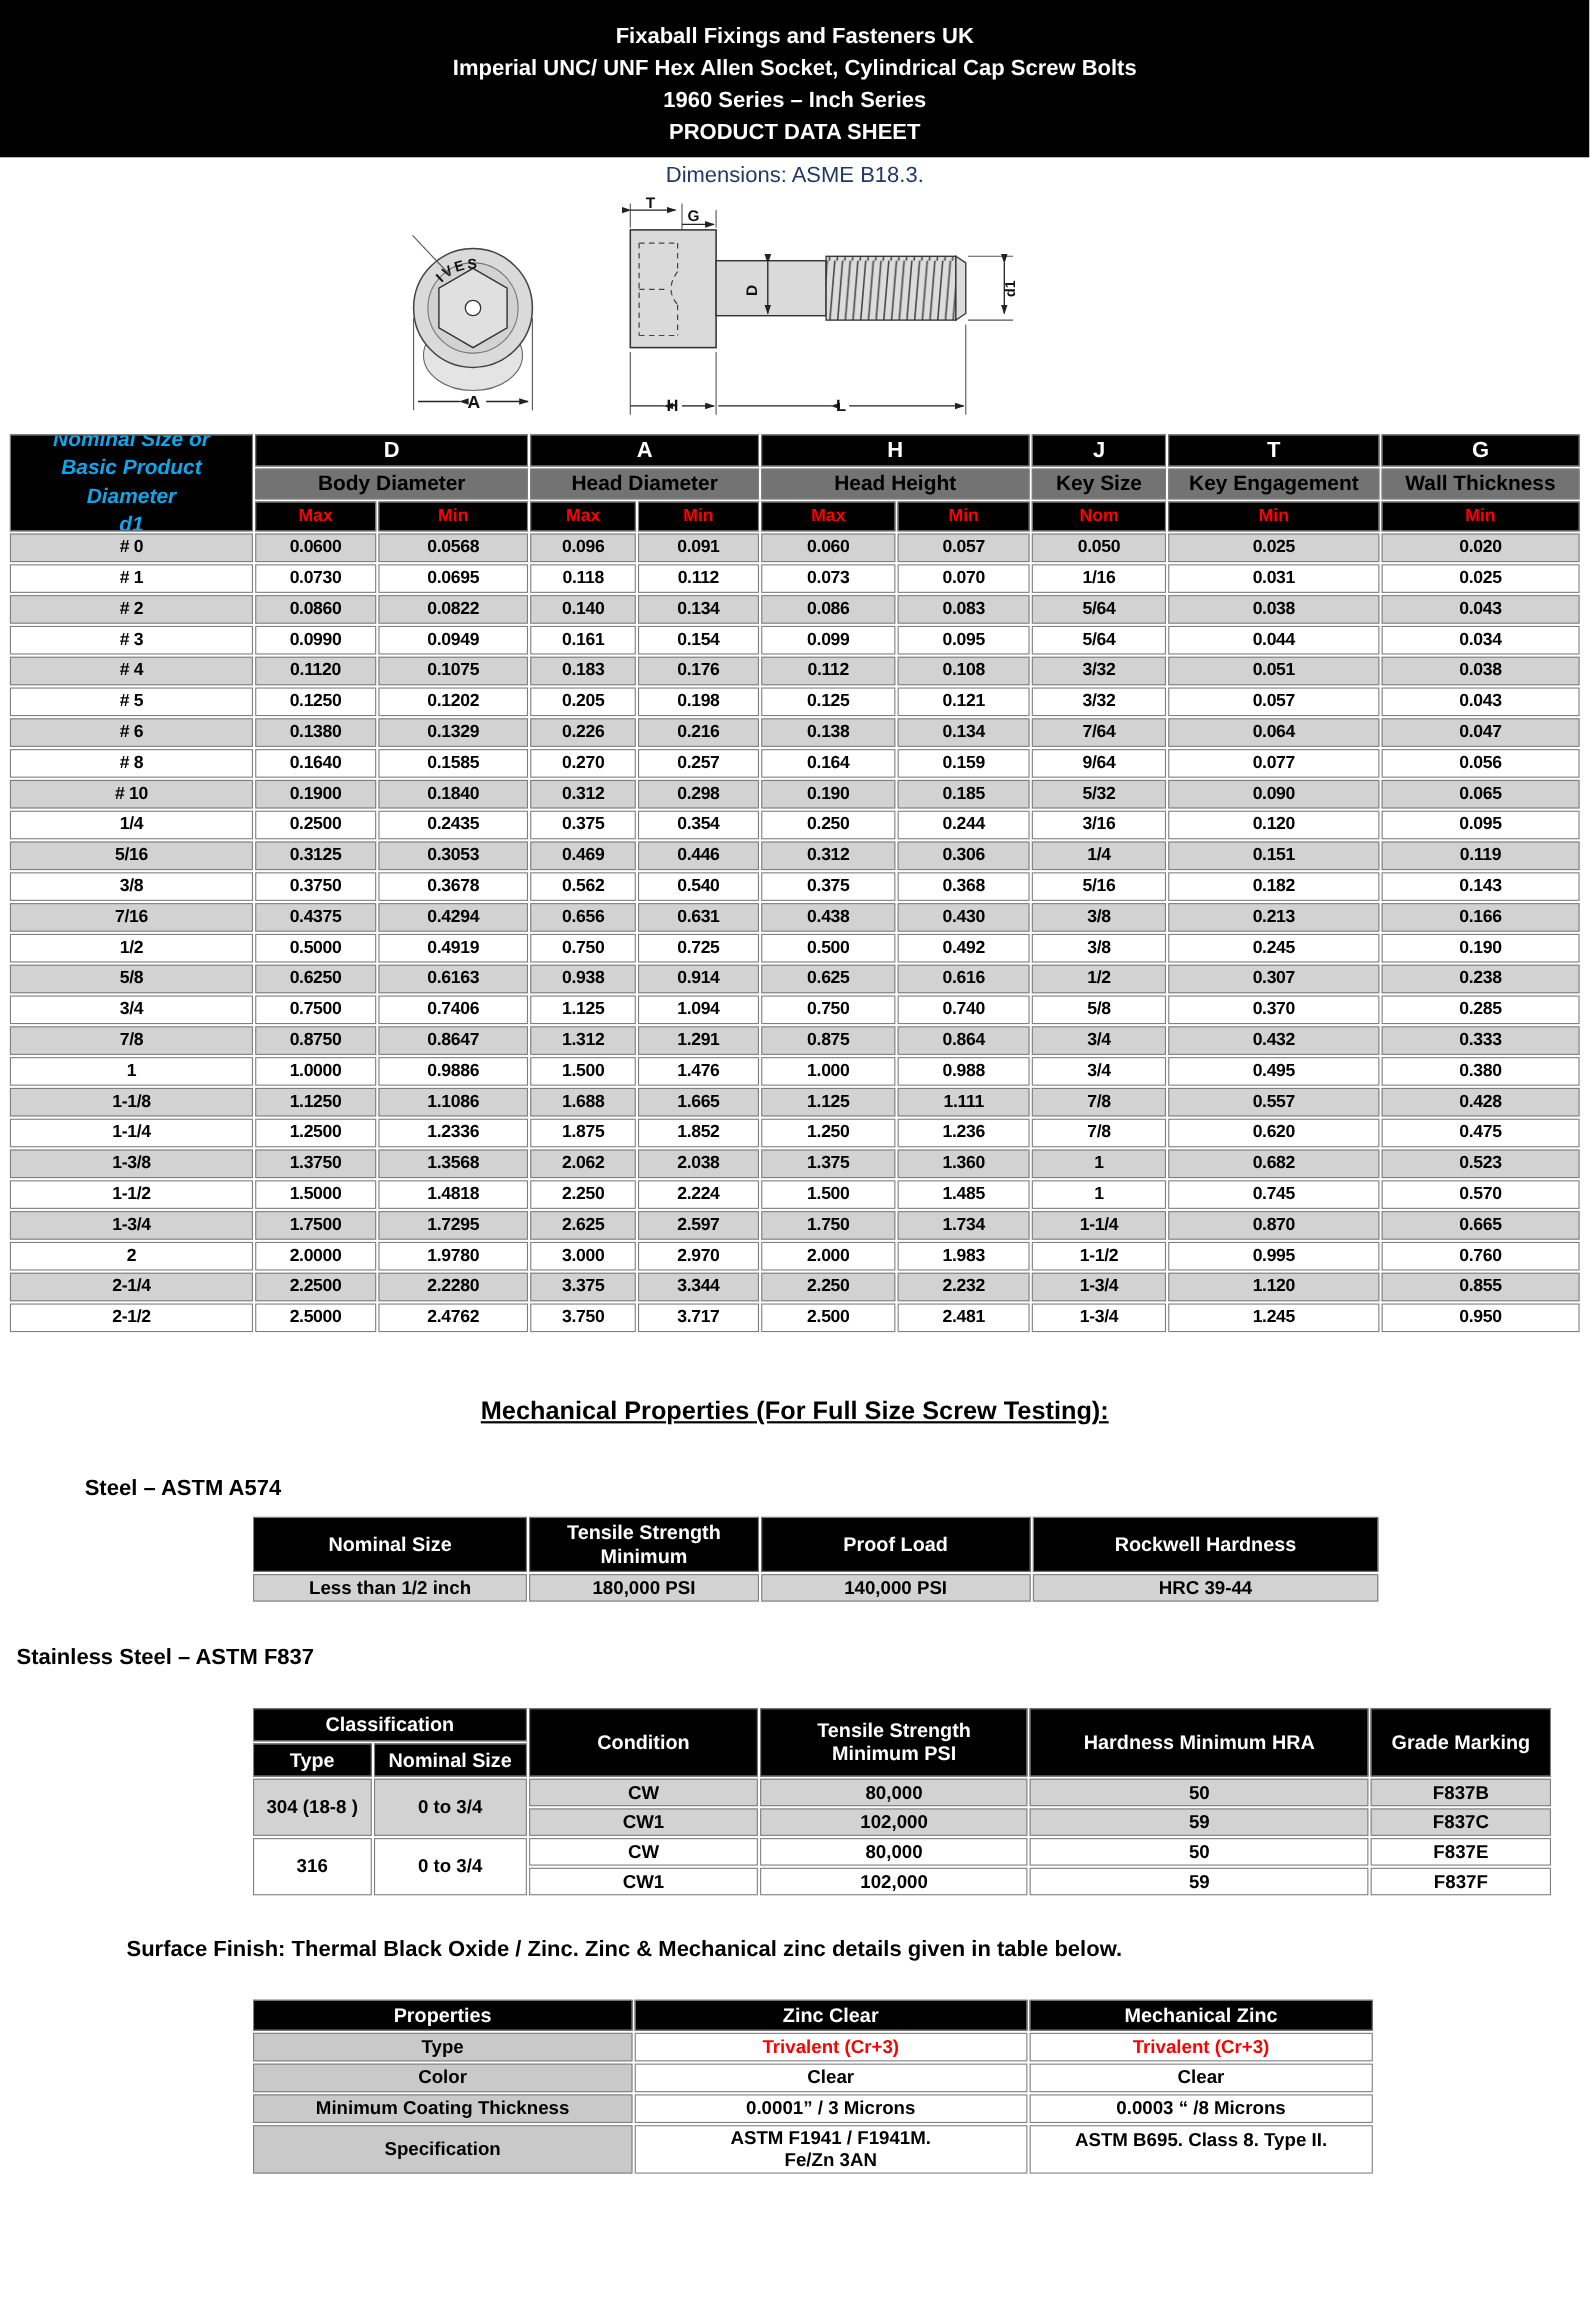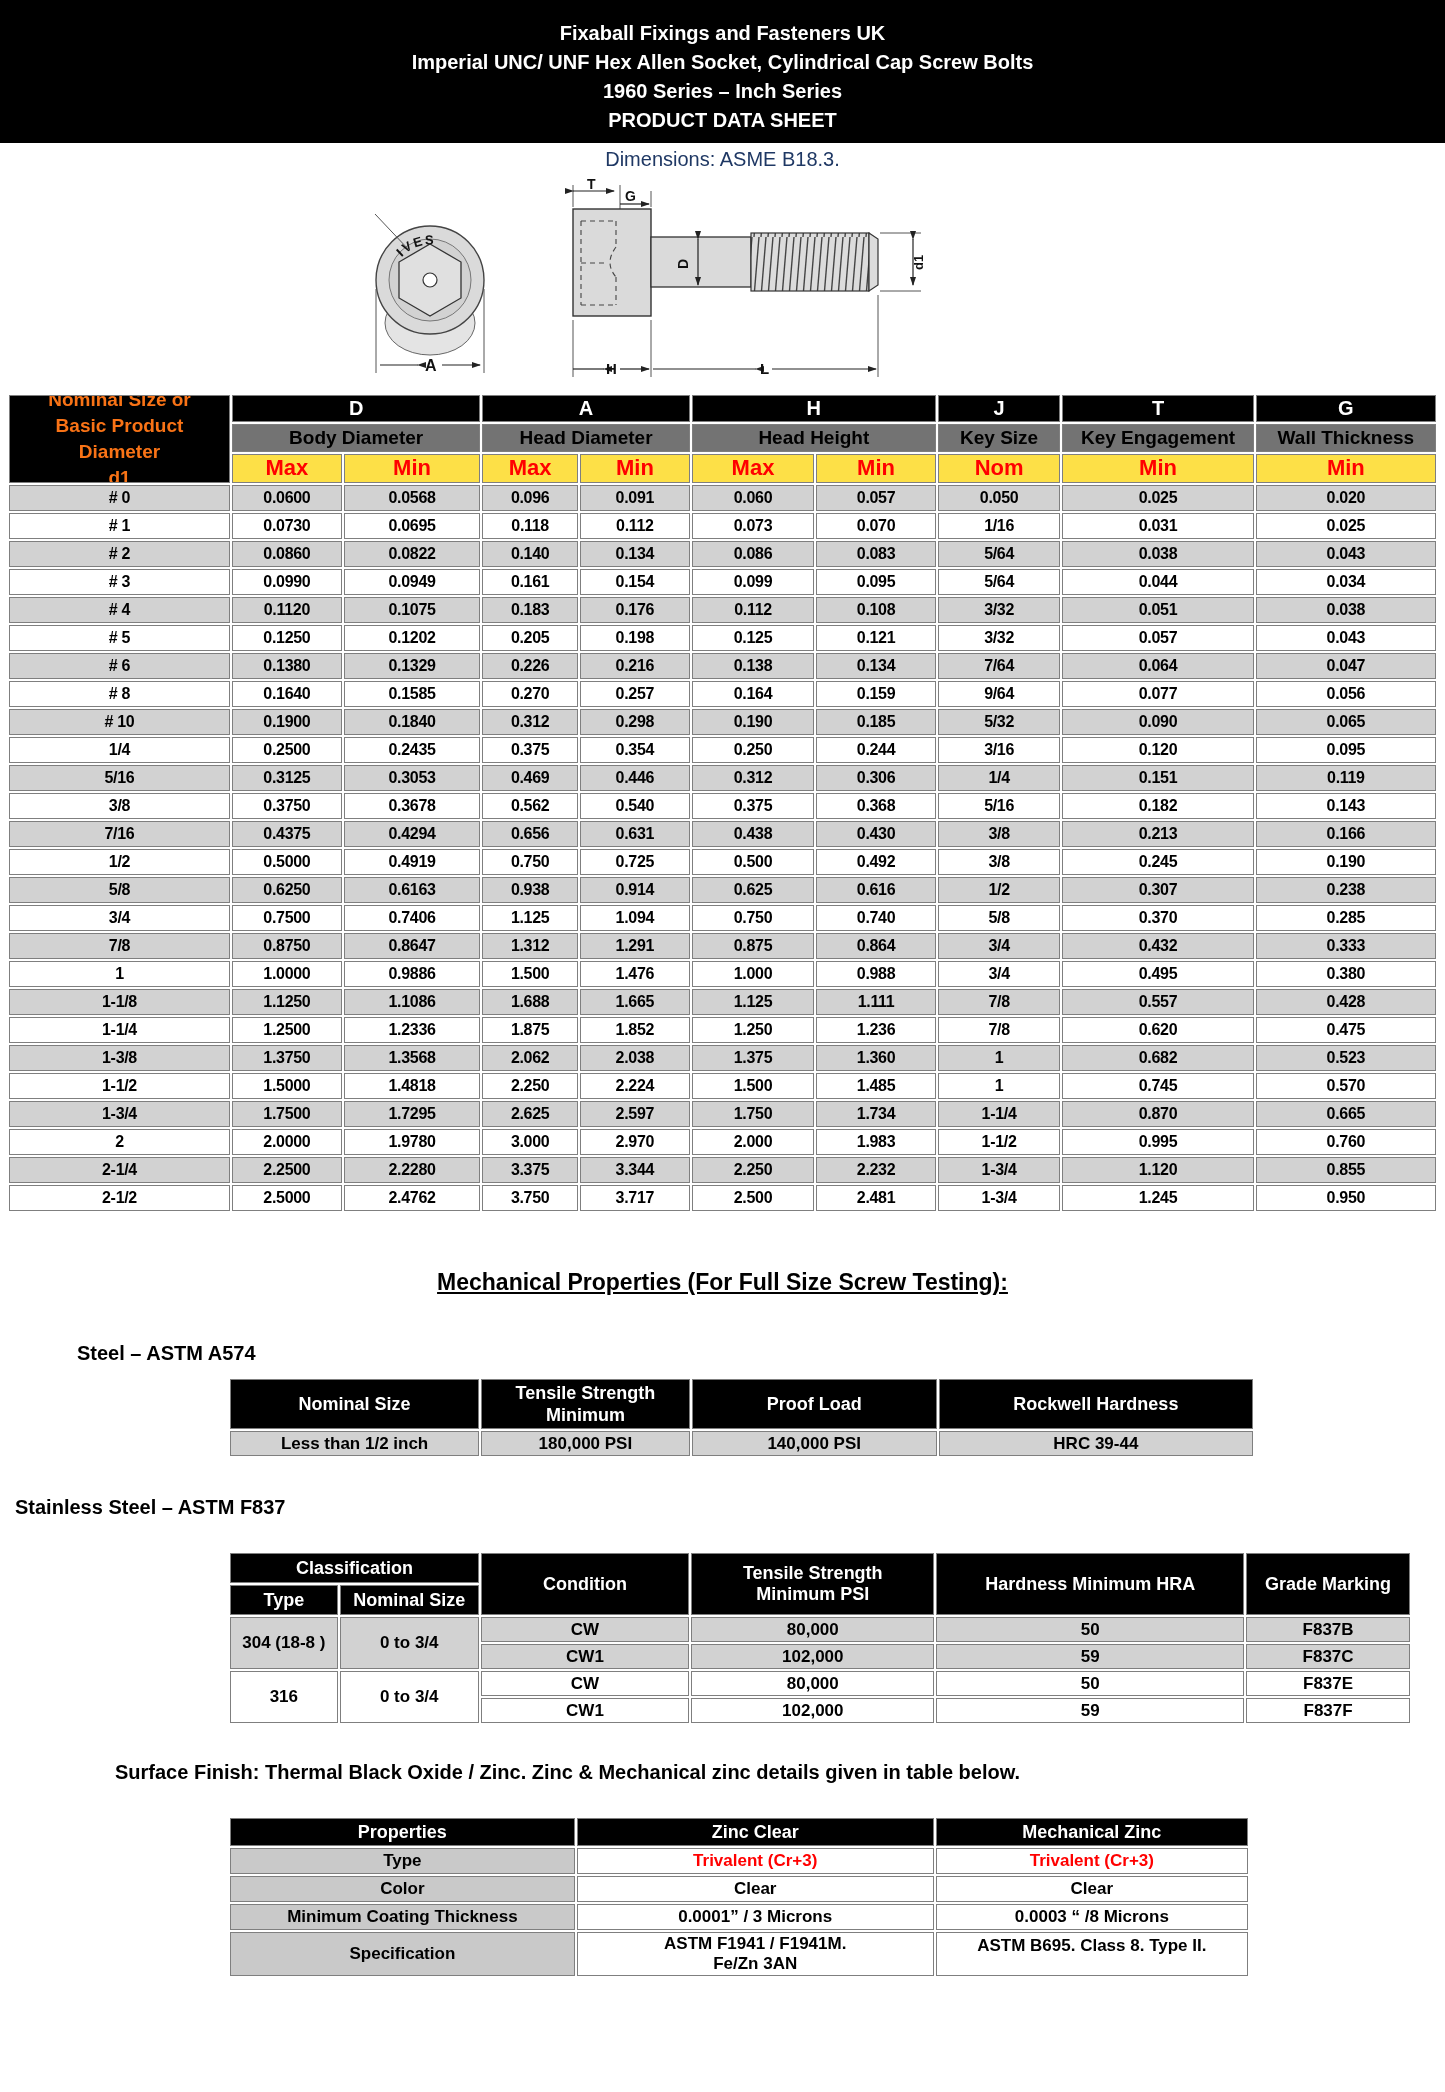--- a/index.html
+++ b/index.html
@@ -26,24 +26,24 @@
   th.blk { background:#000; color:#fff; }
   .grayhead { background:#737373; color:#000; }
   tr.gray td { background:#d2d2d2; }
   tr.white td { background:#ffffff; }
   .red { color:#ff0000; }
   .preline { white-space:pre-line; }
   
   .main-table { width:1431px; margin:4px auto 0 auto; table-layout:fixed; }
   .main-table th.letter { font-size:20px; height:26px; }
   .main-table th.gname  { font-size:19px; height:26px; }
-  .main-table th.sub    { font-size:22px; height:24px; background:#fde047; }
+  .main-table th.sub    { font-size:16px; height:24px; background:#000000; }
   .main-table td { font-size:16px; height:26px; letter-spacing:-0.3px; }
   .fch { height:86px; overflow:hidden; display:flex; flex-direction:column; justify-content:center; }
-  .fch div { color:#f97316; font-size:19px; line-height:26px; font-weight:bold; }
+  .fch div { color:#0ea5e9; font-size:19px; line-height:26px; font-weight:bold;font-style:italic; }
   
   .mech-title { text-align:center; margin-top:56px; font-size:23px; font-weight:bold; text-decoration:underline; }
   .steel-heading { margin:46px 0 0 77px; font-size:20px; font-weight:bold; }
   .ss-heading { margin:38px 0 0 15px; font-size:20px; font-weight:bold; }
   .surface-note { margin:36px 0 0 115px; font-size:20px; font-weight:bold; }
   
   .steel-table { margin:12px 0 0 228px; width:1027px; table-layout:fixed; }
   .steel-table th { font-size:18px; height:25px; line-height:22px; }
   .steel-table th.two { height:50px; }
   .steel-table td { font-size:17px; height:25px; }

